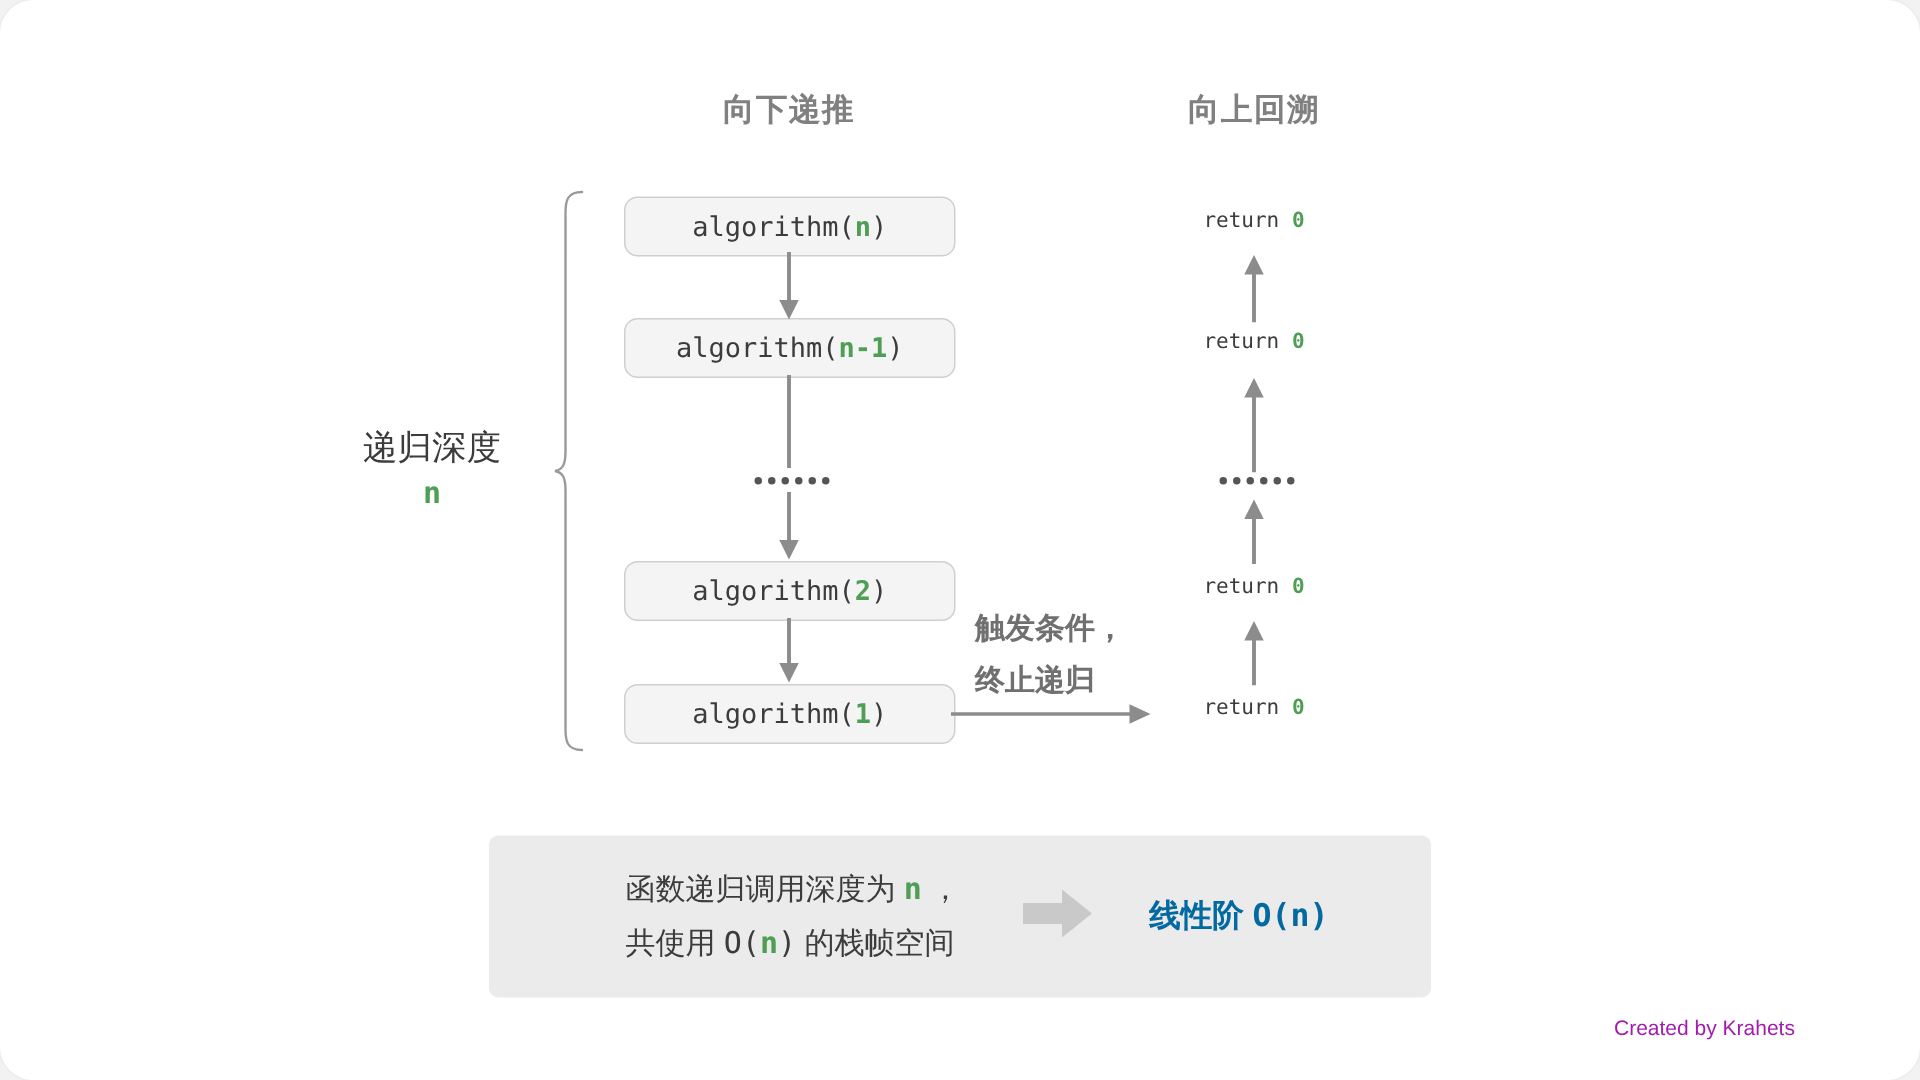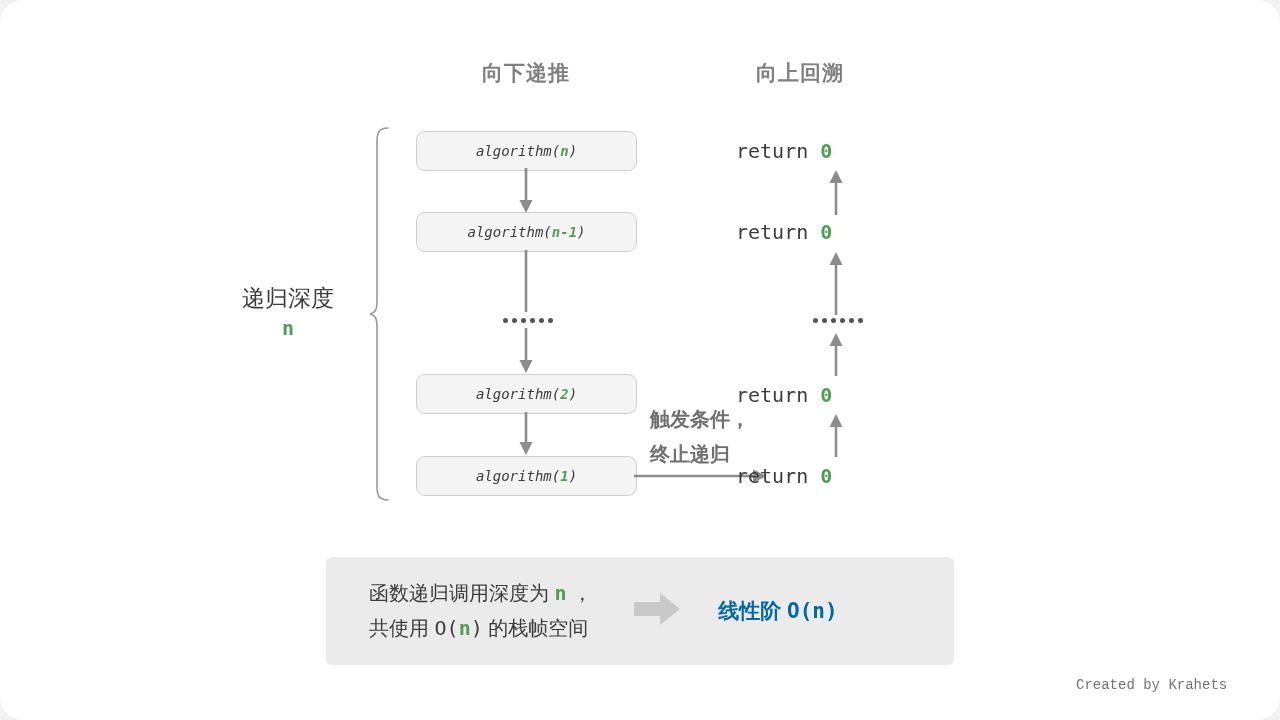--- a/index.html
+++ b/index.html
@@ -39,33 +39,33 @@
     width: 221px;
     height: 40px;
     box-sizing: border-box;
     background: #f4f4f4;
     border: 1.4px solid #cfcfcf;
     border-radius: 9px;
     display: flex;
     align-items: center;
     justify-content: center;
     font-family: "DejaVu Sans Mono", "Liberation Mono", monospace;
+    font-size: 18px;
+    color: #3c3c3c;
+    white-space: nowrap;
+  }
+  .call-box .arg { color: #4f9e55; font-weight: bold; }
+
+  
+  .ret {
+    font-family: "DejaVu Sans Mono", "Liberation Mono", monospace;
     font-size: 14px;
     color: #3c3c3c;
     white-space: nowrap;
-    font-style: italic;
-  }
-  .call-box .arg { color: #4f9e55; font-weight: bold; }
-
-  
-  .ret {
-    font-family: "DejaVu Sans Mono", "Liberation Mono", monospace;
-    font-size: 20px;
-    color: #3c3c3c;
-    white-space: nowrap;
+    text-align: center;
   }
   .ret .zero { color: #4f9e55; font-weight: bold; }
 
   
   .dots {
     display: flex;
     gap: 4px;
     align-items: center;
   }
   .dots i {
@@ -149,33 +149,33 @@
     font-weight: bold;
     color: #0369a1;
     line-height: 1.6;
   }
   .summary-right .value .mono {
     font-family: "DejaVu Sans Mono", "Liberation Mono", monospace;
   }
 
   
   .credit {
-    font-family: Liberation Mono, monospace;
+    font-family: Liberation Sans, sans-serif;
     font-size: 14px;
-    color: #737373;
+    color: #a21caf;
     white-space: nowrap;
   }
 </style>
 </head>
 <body>
 
 <div id="canvas">
 
   <div class="abs col-header" style="left:426px; top:59px; width:200px;">向下递推</div>
-  <div class="abs col-header" style="left:700px; top:59px; width:200px;">向上回溯</div>
+  <div class="abs col-header" style="left:736px; top:59px; width:200px;">向上回溯</div>
 
   <svg class="abs" style="left:368px; top:125px;" width="24" height="378" viewBox="0 0 24 378">
     <path d="M 20 3 C 10 3 9 9 9 17 L 9 176 C 9 185 7 188 2 189 C 7 190 9 193 9 202 L 9 361 C 9 369 10 375 20 375" fill="none" stroke="#9a9a9a" stroke-width="1.6" stroke-linecap="round"></path>
   </svg>
 
   <div class="abs depth-label" style="left:188px; top:282px; width:200px;">
     <span class="t1">递归深度</span>
     <span class="t2">n</span>
   </div>
 
@@ -275,21 +275,21 @@
   </svg>
   <svg class="abs" style="left:815px; top:330px;" width="42" height="46" viewBox="0 0 42 46">
     <line x1="21" y1="46" x2="21" y2="13" stroke="#8c8c8c" stroke-width="2.6"></line>
     <path d="M 21 3 L 14.5 16 L 27.5 16 Z" fill="#8c8c8c"></path>
   </svg>
   <svg class="abs" style="left:815px; top:411px;" width="42" height="46" viewBox="0 0 42 46">
     <line x1="21" y1="46" x2="21" y2="13" stroke="#8c8c8c" stroke-width="2.6"></line>
     <path d="M 21 3 L 14.5 16 L 27.5 16 Z" fill="#8c8c8c"></path>
   </svg>
 
-  <div class="abs summary" style="left:326px; top:557px;">
+  <div class="abs summary" style="left:326px; top:557px;padding-left:48px;">
 
     <div class="summary-left">
       <div><span>函数递归调用深度为 </span><span class="g">n</span><span> ，</span></div>
       <div><span>共使用 </span><span class="mono">O(</span><span class="g">n</span><span class="mono">)</span><span> 的栈帧空间</span></div>
     </div>
 
     <div class="summary-arrow">
       <svg width="48" height="36" viewBox="0 0 48 36">
         <path d="M 0 11 L 26 11 L 26 2 L 46 18 L 26 34 L 26 25 L 0 25 Z" fill="#c9c9c9"></path>
       </svg>

